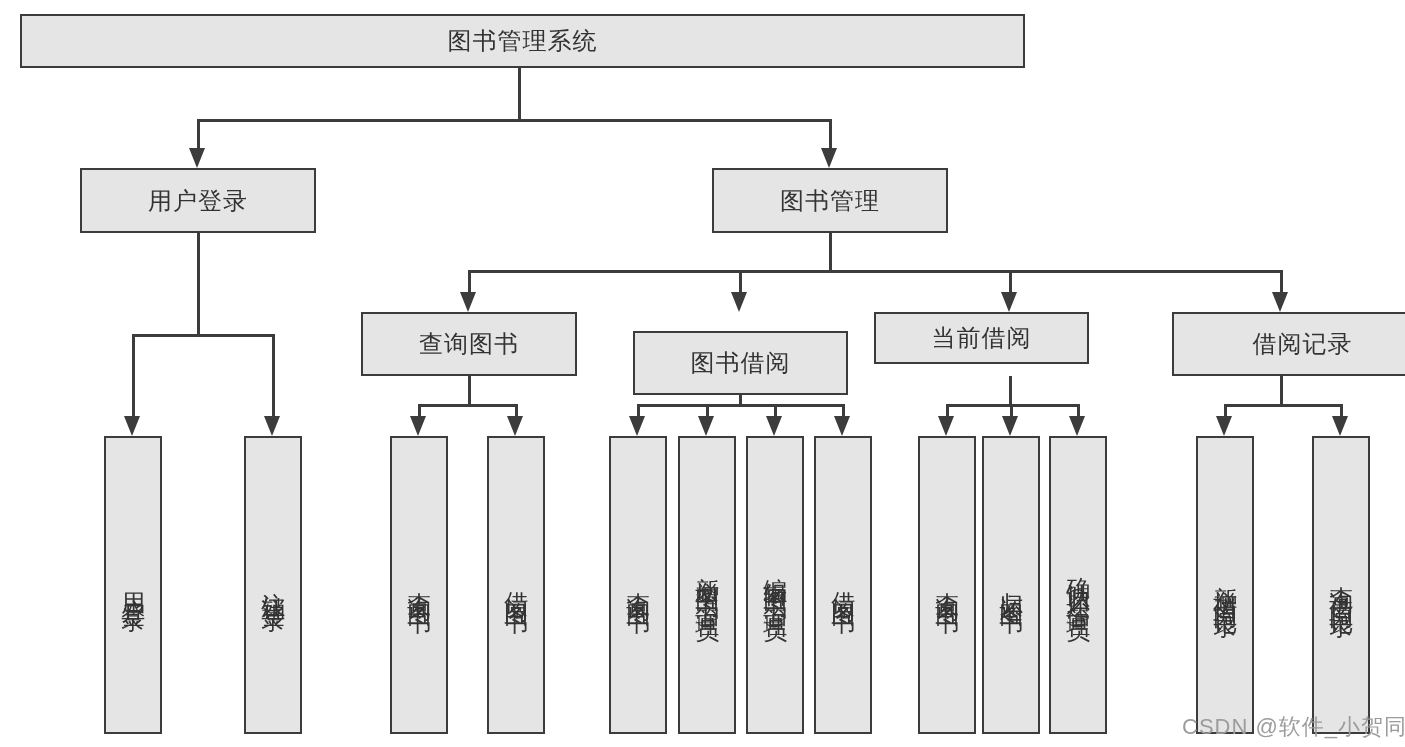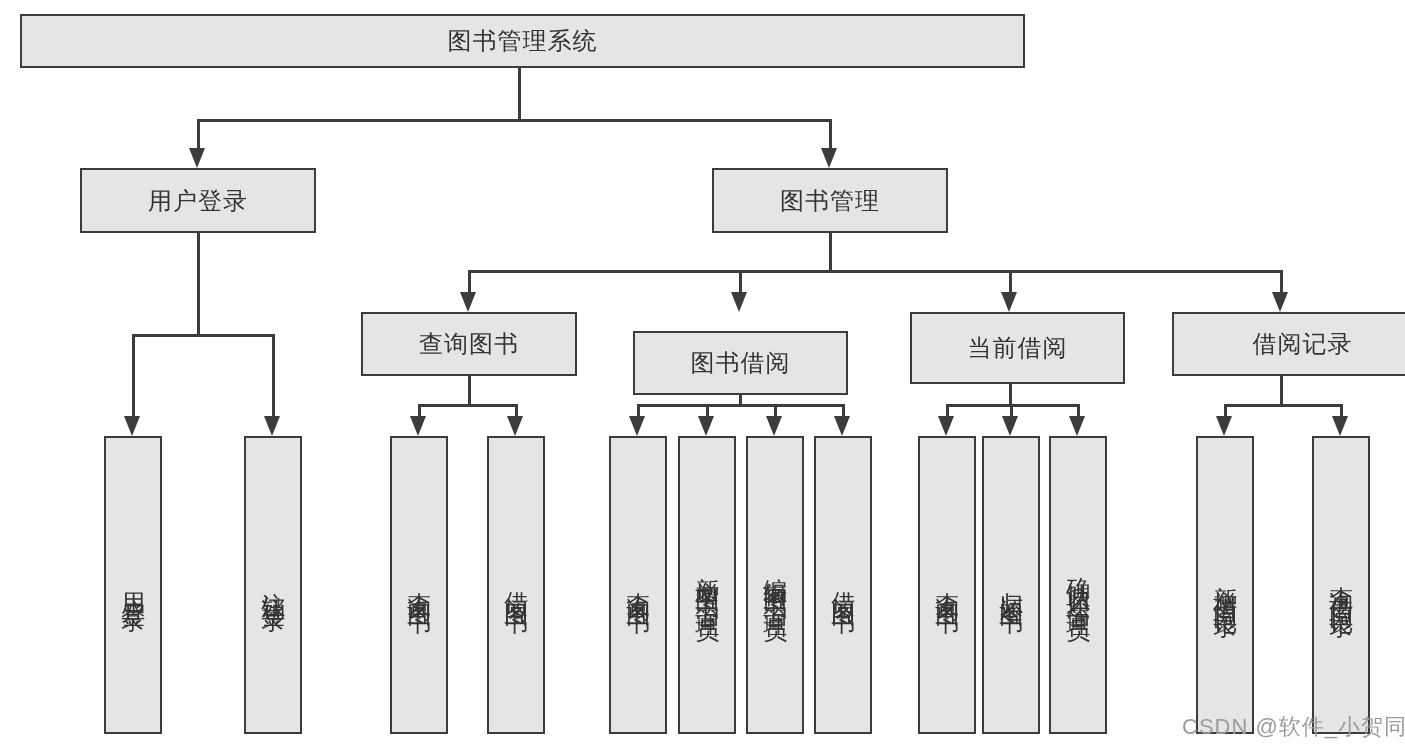--- a/index.html
+++ b/index.html
@@ -55,21 +55,21 @@
   </div>
 
   <div class="node h" style="left:361px;top:312px;width:216px;height:64px">
     <span>查询图书</span>
   </div>
 
   <div class="node h" style="left:633px;top:331px;width:215px;height:64px">
     <span>图书借阅</span>
   </div>
 
-  <div class="node h" style="left:910px;top:312px;width:215px;height:72px">
+  <div class="node h" style="left:874px;top:312px;width:215px;height:52px">
     <span>当前借阅</span>
   </div>
 
   <div class="node h" style="left:1172px;top:312px;width:261px;height:64px">
     <span>借阅记录</span>
   </div>
 
   <div class="node v" style="left:104px">
     <span>用户登录</span>
   </div>

